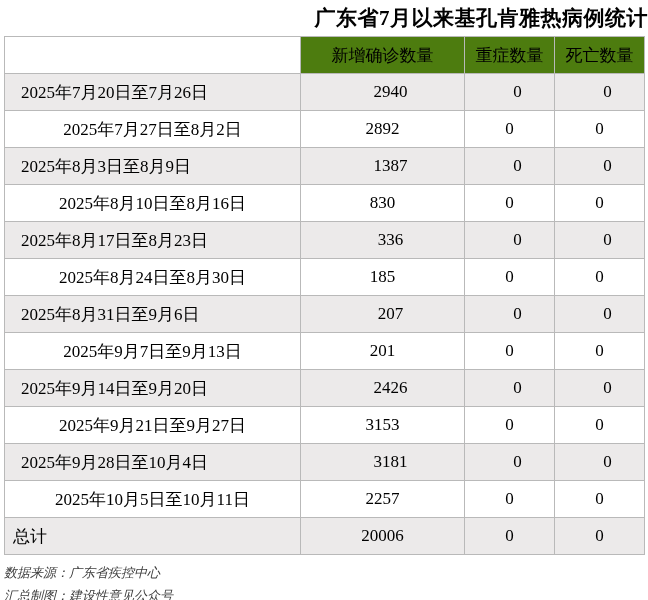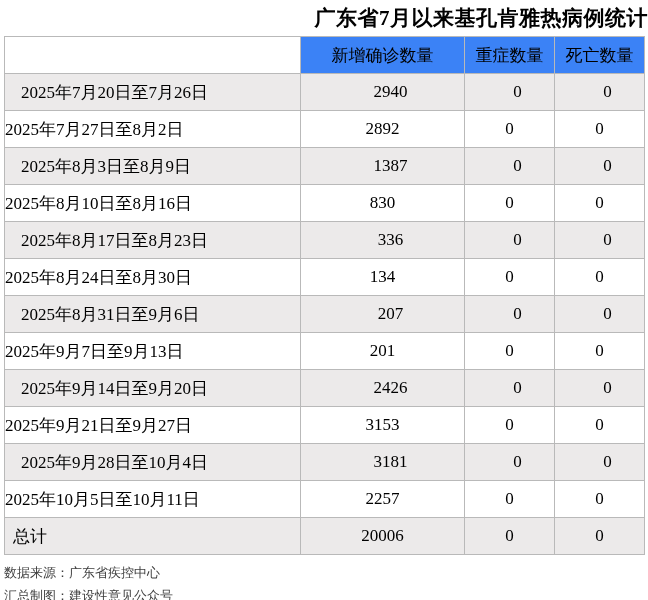--- a/index.html
+++ b/index.html
@@ -44,24 +44,24 @@
   }
   col.c-period { width: 296px; }
   col.c-new    { width: 164px; }
   col.c-sev    { width: 90px; }
   col.c-death  { width: 90px; }
 
   .hdr-blank { background: #ffffff; }
   thead th {
     text-align: center;
     font-size: 17px;
-    background: #3b82f6;
+    background: #4d7c0f;
   }
   tbody tr.alt td { background: #eceaea; padding-left: 16px; }
-  tbody tr.plain td { background: #ffffff; }
+  tbody tr.plain td { background: #ffffff; text-align: center; }
   td.period {
     text-align: left;
     padding-left: 10px;
     font-size: 17px;
     white-space: nowrap;
   }
   td.num {
     text-align: center;
     font-size: 17px;
     margin-top: 32px;
@@ -69,21 +69,21 @@
   tr.total td { background: #eceaea; }
   tr.total td.period { font-weight: normal; padding-left: 8px; }
 
   .footer {
     margin: 0 4px;
     padding-top: 7px;
     font-size: 13px;
     color: #3d3d3d;
     line-height: 1.75;
   }
-  .footer .line { white-space: nowrap; }
+  .footer .line { white-space: nowrap; font-style: italic; }
 </style>
 </head>
 <body>
 
 <div id="page">
 
   <div class="title">广东省7月以来基孔肯雅热病例统计</div>
 
   <table class="stats">
     <colgroup>
@@ -126,21 +126,21 @@
         <td class="num">0</td>
       </tr>
       <tr class="alt">
         <td class="period">2025年8月17日至8月23日</td>
         <td class="num">336</td>
         <td class="num">0</td>
         <td class="num">0</td>
       </tr>
       <tr class="plain">
         <td class="period">2025年8月24日至8月30日</td>
-        <td class="num">134</td>
+        <td class="num">185</td>
         <td class="num">0</td>
         <td class="num">0</td>
       </tr>
       <tr class="alt">
         <td class="period">2025年8月31日至9月6日</td>
         <td class="num">207</td>
         <td class="num">0</td>
         <td class="num">0</td>
       </tr>
       <tr class="plain">

